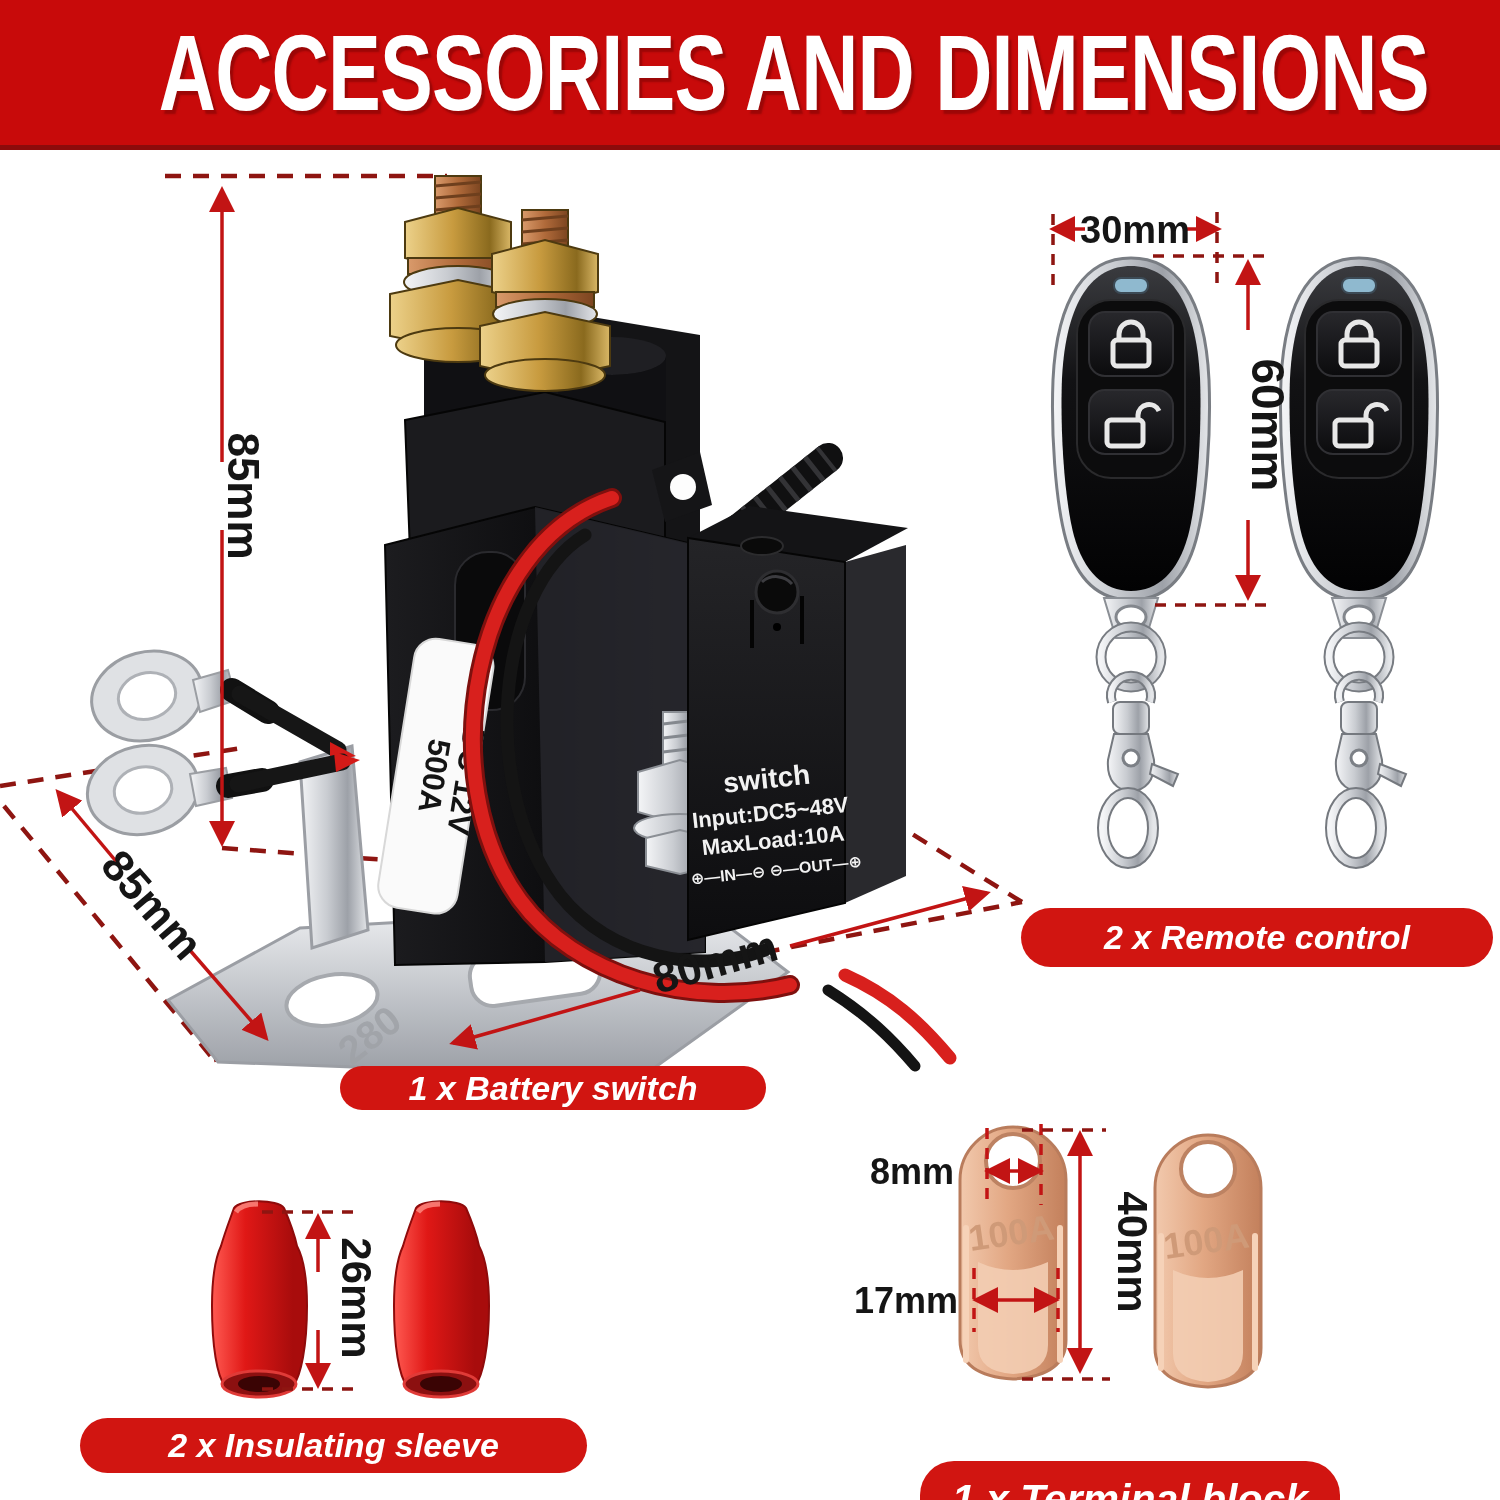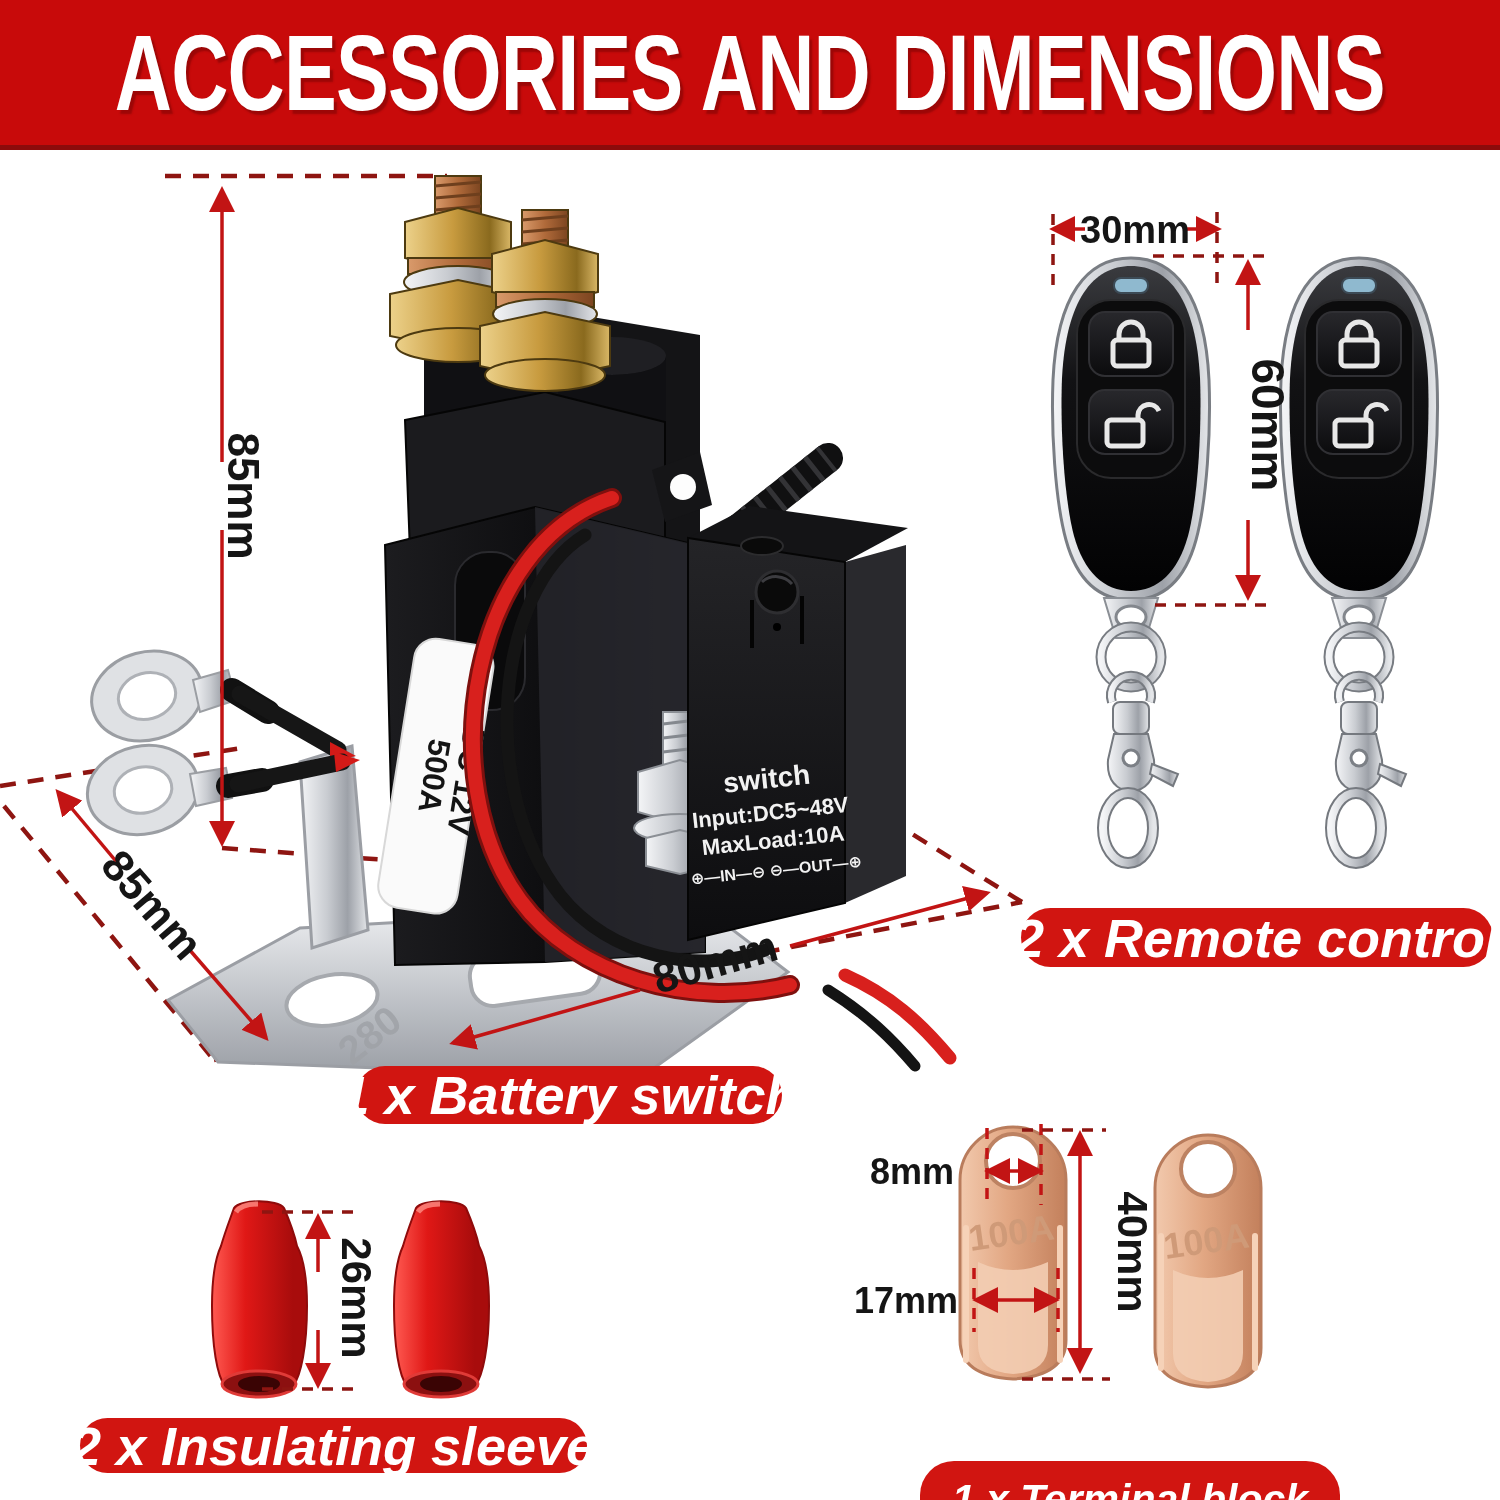--- a/index.html
+++ b/index.html
@@ -1,29 +1,29 @@
 <!DOCTYPE html>
 <html><head>
 <meta charset="utf-8">
 <style>
   html,body{margin:0;padding:0;background:#fff;}
   body{width:1500px;height:1500px;position:relative;overflow:hidden;
        font-family:"Liberation Sans","DejaVu Sans",sans-serif;}
   .header{position:absolute;left:0;top:0;width:1500px;height:145px;
           background:#c80a0a;border-bottom:5px solid #8c0b0b;
-          display:flex;align-items:center;justify-content:center;}
+          display:flex;align-items:center;}
   .header span{display:inline-block;color:#fff;font-weight:bold;font-size:99px;
           letter-spacing:-1px;transform:scaleX(0.80) scaleY(1.08);
           text-shadow:4px 4px 2px rgba(90,0,0,.4);white-space:nowrap;}
   .stage{position:absolute;left:0;top:0;width:1500px;height:1500px;}
   .pill{position:absolute;background:#d11511;border-radius:34px;color:#fff;
         display:flex;align-items:center;justify-content:center;
-        font-weight:bold;font-style:italic;font-size:54px;white-space:nowrap;
+        font-weight:bold;font-style:italic;font-size:34px;white-space:nowrap;
         letter-spacing:0px;}
-  .pill-battery{left:356px;top:1066px;width:426px;height:58px;}
+  .pill-battery{left:340px;top:1066px;width:426px;height:44px;}
   .pill-remote{left:1021px;top:908px;width:472px;height:59px;}
   .pill-sleeve{left:80px;top:1418px;width:507px;height:55px;}
   .pill-terminal{left:920px;top:1461px;width:420px;height:76px;font-size:41px;}
   svg text.dim{fill:#151515;font-weight:bold;}
   svg text{font-family:"Liberation Sans","DejaVu Sans",sans-serif;}
 </style>
 </head>
 <body>
 
 <div class="header">

